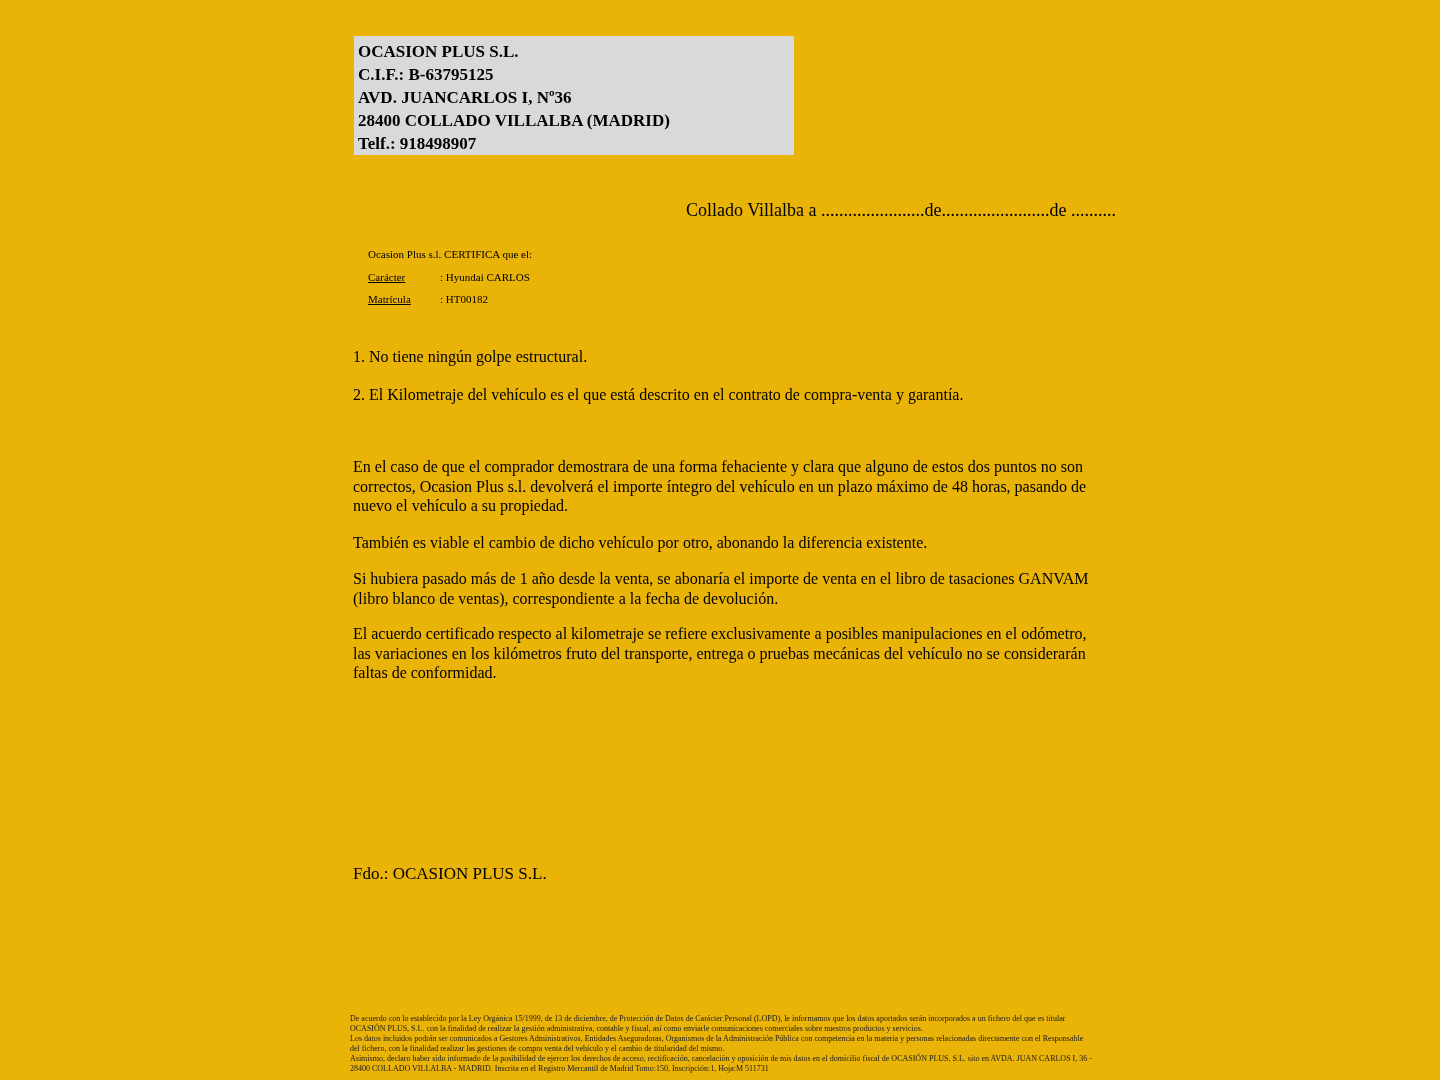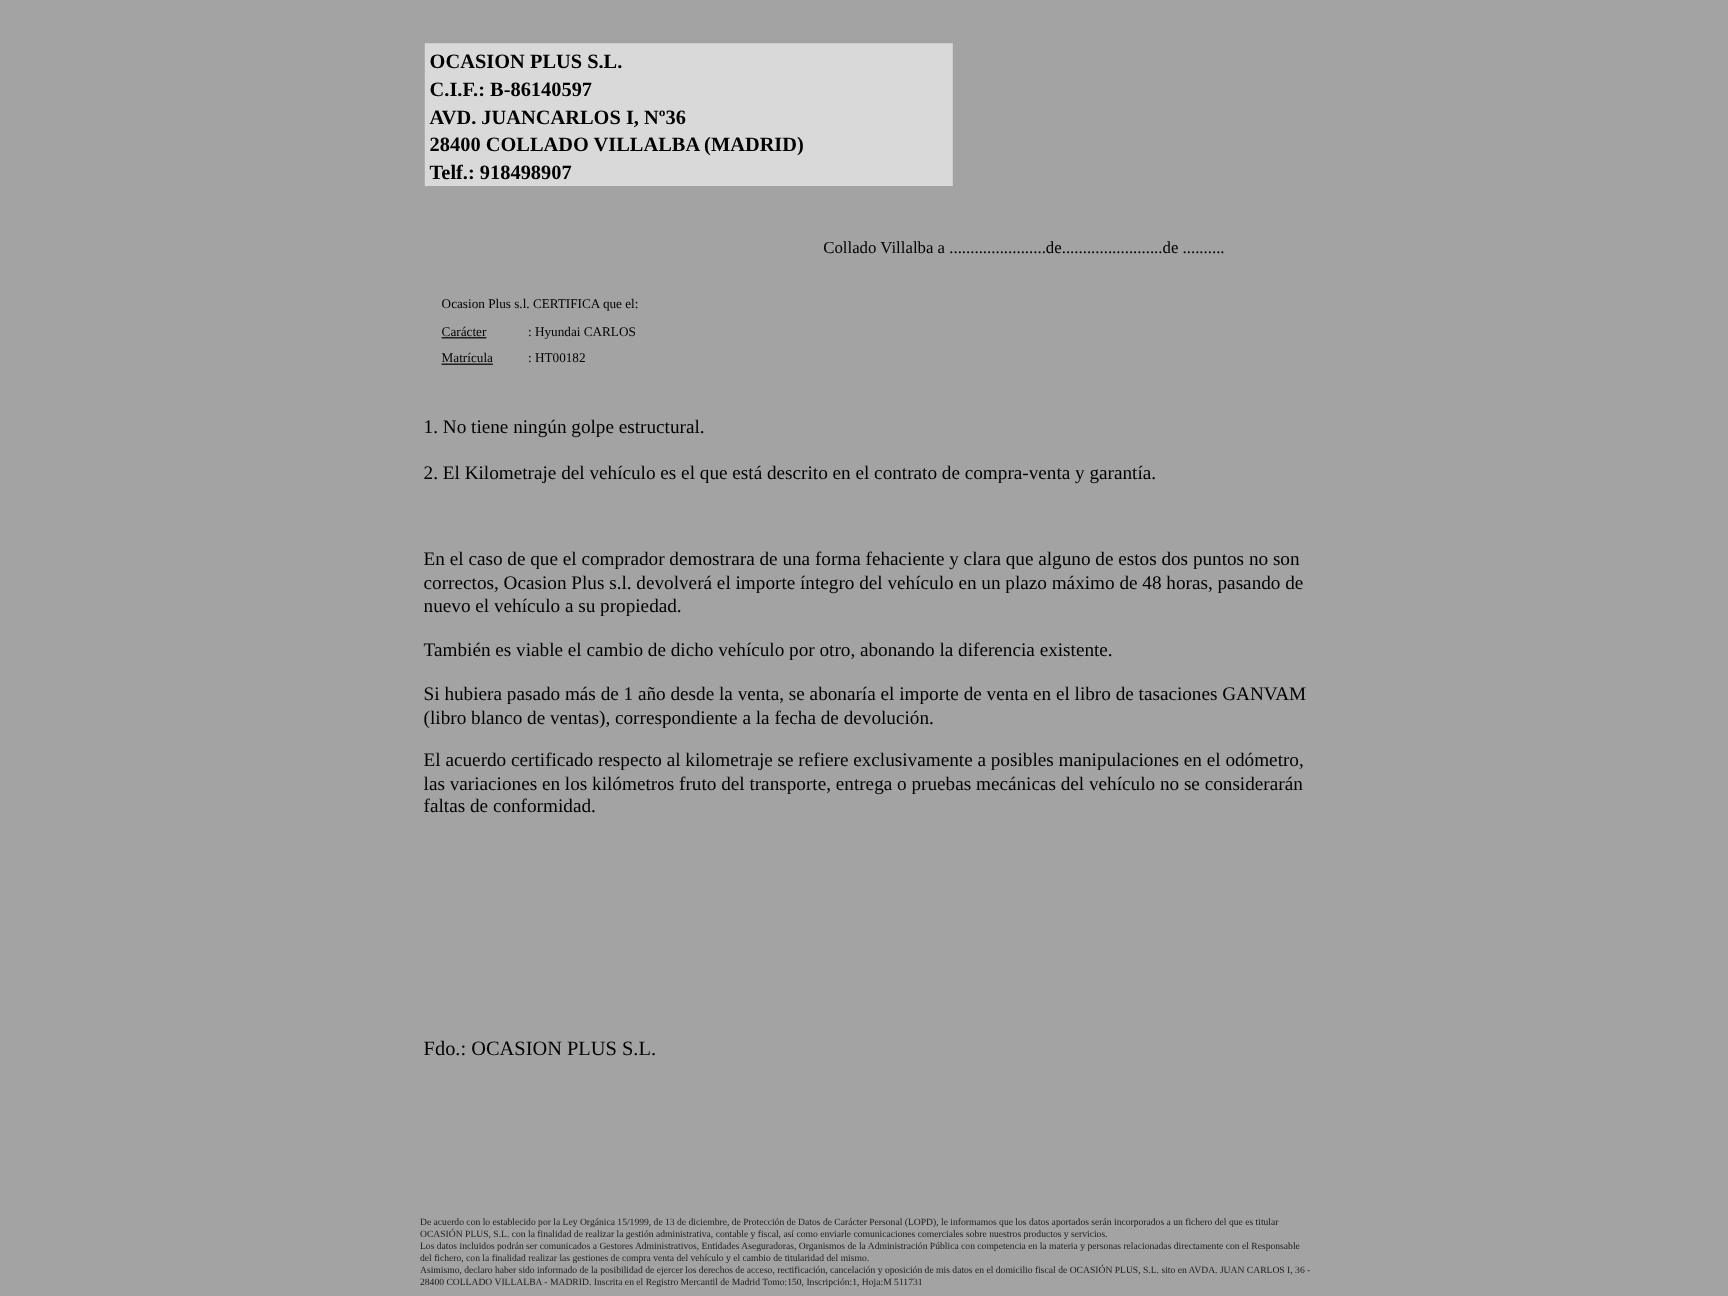--- a/index.html
+++ b/index.html
@@ -1,21 +1,21 @@
 <!DOCTYPE html>
 <html><head>
 <meta charset="utf-8">
 <style>
   * { margin: 0; padding: 0; box-sizing: border-box; }
   html, body { background: #ffffff; }
   .page {
     position: relative;
     width: 1440px;
     height: 1080px;
-    background: #a3a3a3;
+    background: #eab308;
     font-family: "Liberation Serif", "DejaVu Serif", serif;
     color: #000000;
     overflow: hidden;
   }
   .header-box {
     position: absolute;
     left: 354px;
     top: 36px;
     width: 440px;
     height: 119px;
@@ -25,21 +25,21 @@
   .header-box div {
     font-weight: bold;
     font-size: 17px;
     line-height: 23px;
     white-space: nowrap;
   }
   .date-line {
     position: absolute;
     left: 686px;
     top: 200px;
-    font-size: 14px;
+    font-size: 18px;
     white-space: nowrap;
   }
   .cert-block {
     position: absolute;
     left: 368px;
     top: 243px;
     font-size: 11px;
     line-height: 22.5px;
     font-family: Liberation Serif, serif;
   }
@@ -76,21 +76,21 @@
   }
   .footer p { margin: 0; }
 </style>
 </head>
 <body>
 
 <div class="page">
 
   <div class="header-box">
     <div>OCASION PLUS S.L.</div>
-    <div>C.I.F.: B-86140597</div>
+    <div>C.I.F.: B-63795125</div>
     <div>AVD. JUANCARLOS I, Nº36</div>
     <div>28400 COLLADO VILLALBA (MADRID)</div>
     <div>Telf.: 918498907</div>
   </div>
 
   <div class="date-line">Collado Villalba a .......................de........................de ..........</div>
 
   <div class="cert-block">
     <div>Ocasion Plus s.l. CERTIFICA que el:</div>
     <div>

